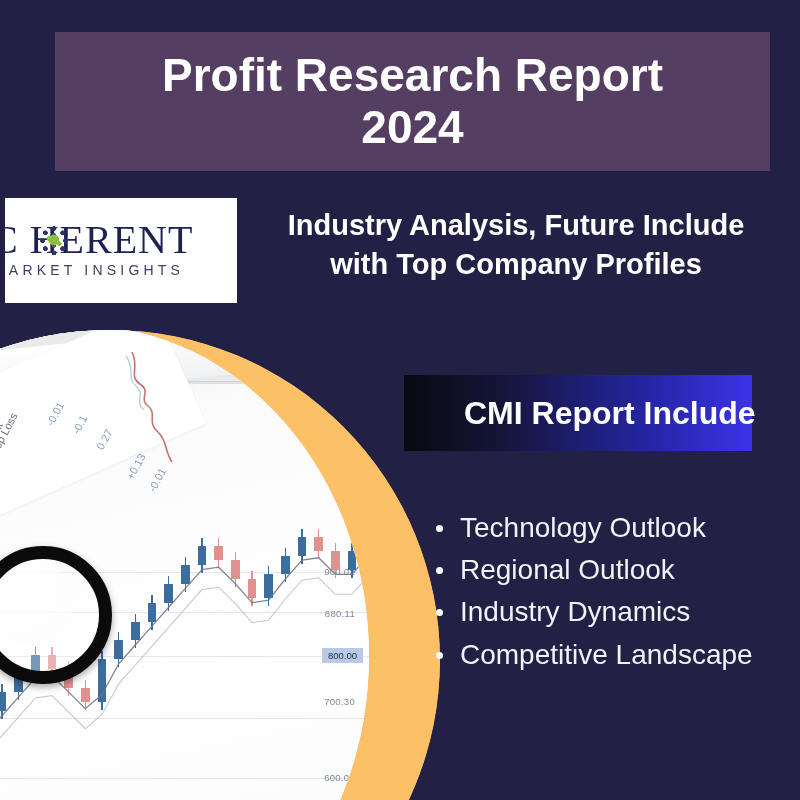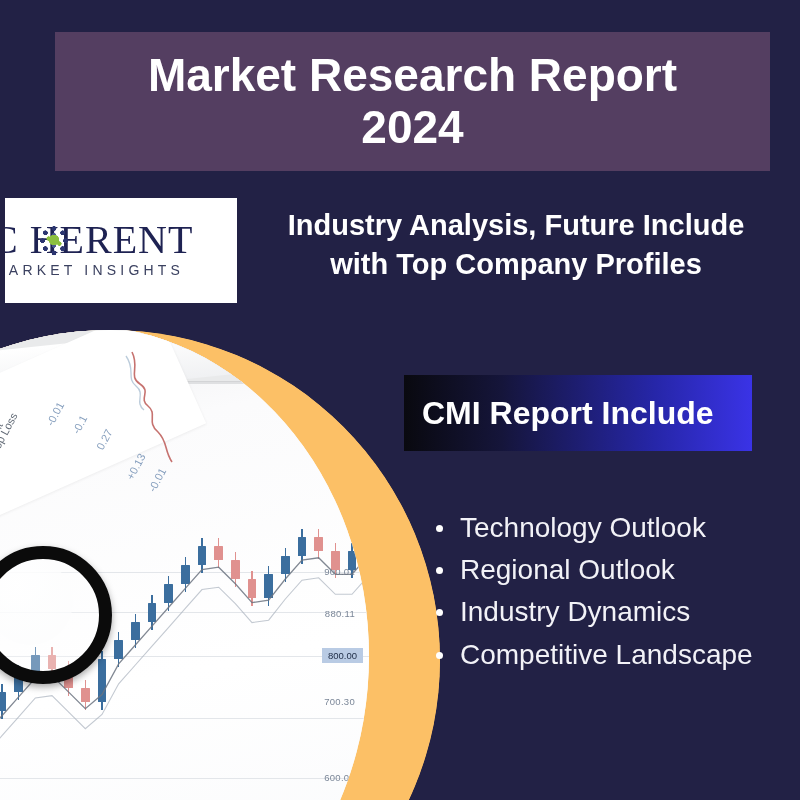--- a/index.html
+++ b/index.html
@@ -66,21 +66,21 @@
     font-size:29px;line-height:1.33;z-index:6;
   }
 
   
   .cmi-banner{
     position:absolute;left:404px;top:375px;width:348px;height:76px;
     background:linear-gradient(90deg,#09090f 0%, #15153a 28%, #2626a8 72%, #3a33e6 100%);
     display:flex;align-items:center;z-index:6;
   }
   .cmi-banner span{
-    color:#ffffff;font-weight:bold;font-size:32px;padding-left:18px;white-space:nowrap;
+    color:#ffffff;font-weight:bold;font-size:32px;padding-left:18px;white-space:nowrap;margin-left:42px;
   }
 
   
   .bullets{
     position:absolute;left:424px;top:508px;width:370px;
     list-style:none;margin:0;padding:0;z-index:6;
   }
   .bullets li{
     position:relative;color:#f2f2f7;font-size:28px;line-height:1.40;
     padding-left:36px;margin:0 0 3px 0;font-weight:normal;
@@ -299,21 +299,21 @@
 
           <div class="mag-lens"></div>
           <div class="mag-ring"></div>
         </div>
 
       </div>
     </div>
   </div>
 
   <div class="title-banner">
-    <div class="title-line">Market Research Report</div>
+    <div class="title-line">Profit Research Report</div>
     <div class="title-line">2024</div>
   </div>
 
   <div class="logo-box">
     <div class="logo-inner">
       <div class="logo-word">C    HERENT</div>
       <div class="logo-globe"></div>
       <div class="logo-sub">MARKET INSIGHTS</div>
     </div>
   </div>

